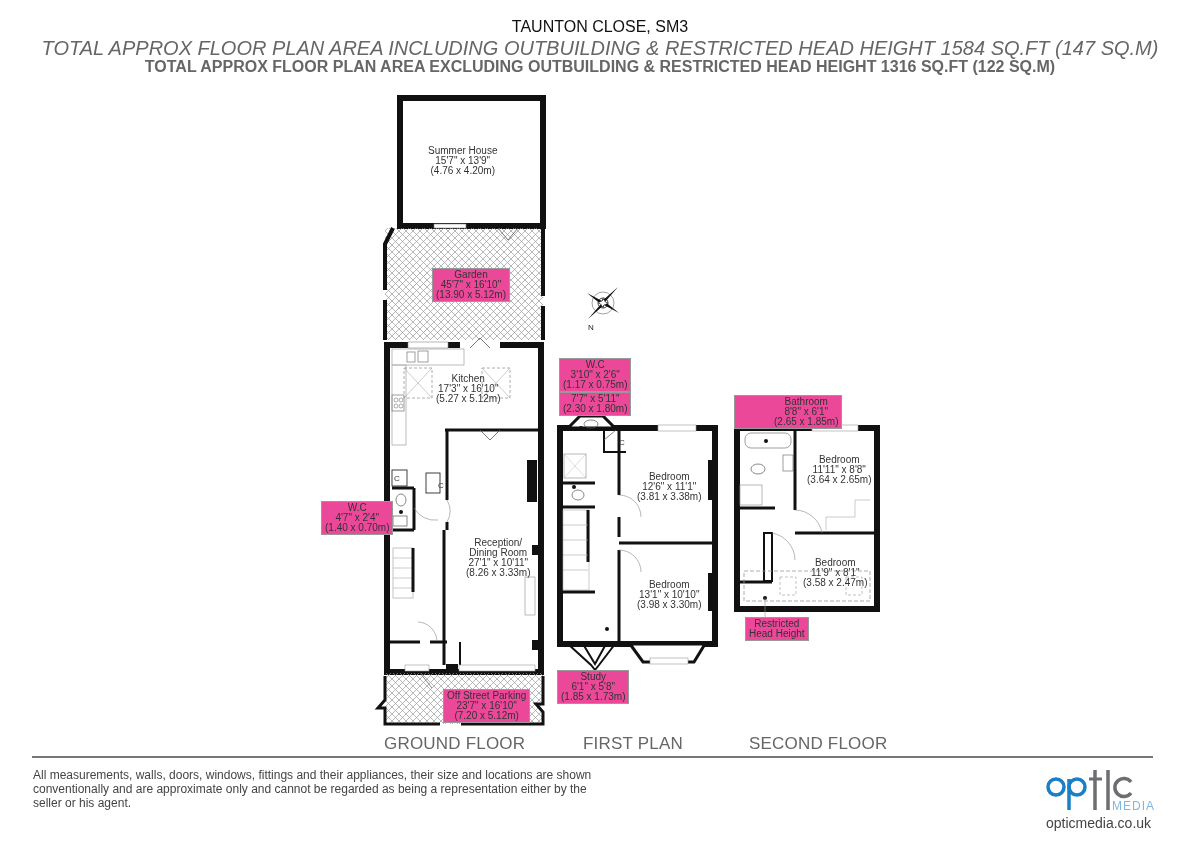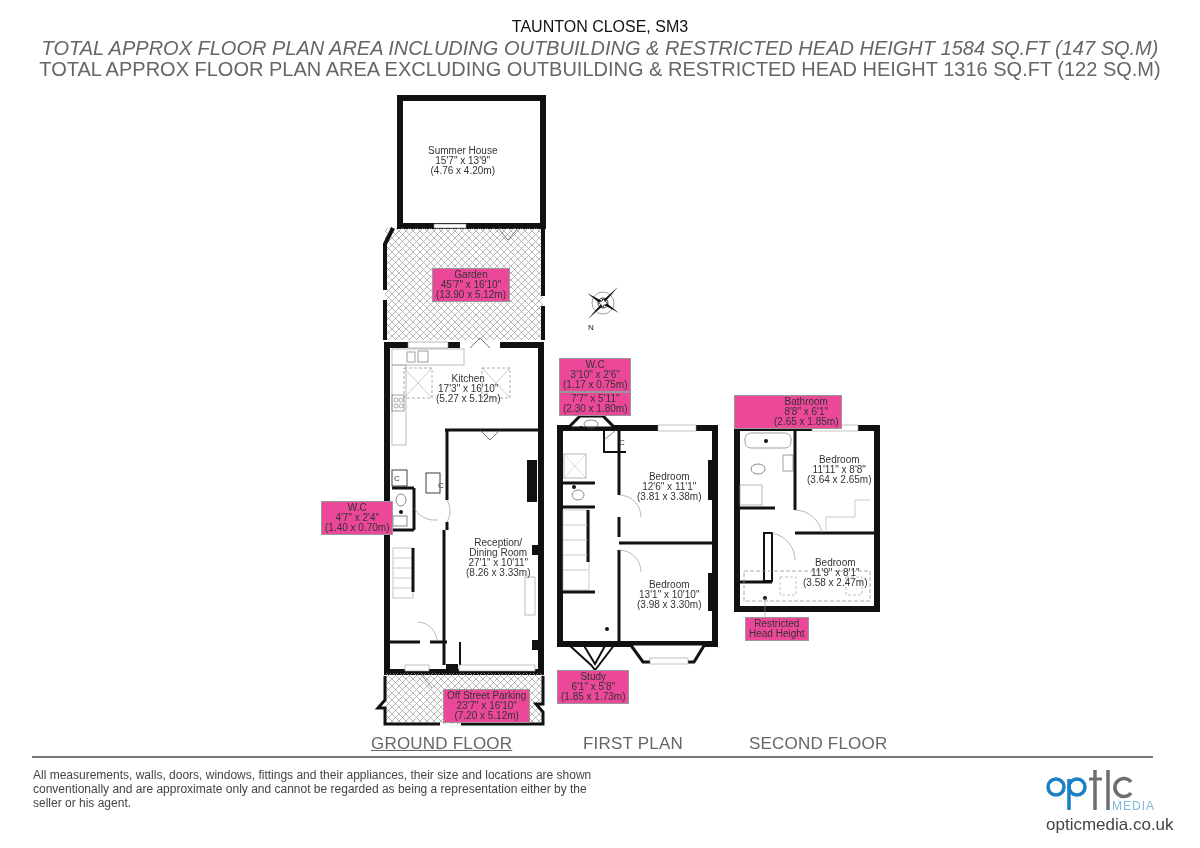--- a/index.html
+++ b/index.html
@@ -1,28 +1,28 @@
 <!DOCTYPE html>
 <html><head>
 <meta charset="utf-8">
 <style>
   html,body{margin:0;padding:0;background:#fff;}
   body{width:1200px;height:848px;position:relative;overflow:hidden;font-family:"Liberation Sans",sans-serif;color:#222;}
   .hdr{position:absolute;left:0;width:1200px;text-align:center;white-space:nowrap;}
   .hdr.title{top:18px;font-size:16px;color:#111;}
   .hdr.sub1{top:37px;font-size:20px;color:#666;font-style:italic;}
-  .hdr.sub2{top:58px;font-size:20px;color:#666;}
+  .hdr.sub2{top:58px;font-size:16px;color:#666;font-weight:bold;}
   svg.plan{position:absolute;left:0;top:0;}
   .lbl{position:absolute;font-size:10px;line-height:10px;text-align:center;color:#333;white-space:nowrap;}
   .lbl.box{background:#ec4899;border:1px solid #999;padding:1px 3px;}
   .floor-label{position:absolute;top:734px;font-size:17px;color:#666;letter-spacing:0.2px;}
   .rule{position:absolute;left:32px;width:1121px;top:756px;height:2px;background:#777;}
   .disclaimer{position:absolute;left:33px;top:768px;width:560px;font-size:12px;line-height:14px;color:#444;}
   .logo{position:absolute;left:1046px;top:768px;width:110px;height:50px;}
-  .logo-url{position:absolute;left:1046px;top:815px;font-size:17px;color:#444;}
+  .logo-url{position:absolute;left:1046px;top:815px;font-size:14px;color:#444;}
 </style>
 </head>
 <body>
 
 <div class="hdr title">TAUNTON CLOSE, SM3</div>
 <div class="hdr sub1">TOTAL APPROX FLOOR PLAN AREA INCLUDING OUTBUILDING &amp; RESTRICTED HEAD HEIGHT 1584 SQ.FT (147 SQ.M)</div>
 <div class="hdr sub2">TOTAL APPROX FLOOR PLAN AREA EXCLUDING OUTBUILDING &amp; RESTRICTED HEAD HEIGHT 1316 SQ.FT (122 SQ.M)</div>
 
 <svg class="plan" width="1200" height="848">
   <defs>
@@ -259,21 +259,21 @@
 <div class="lbl" style="left:803px;top:558px;">
   <div>Bedroom</div>
   <div>11'9" x 8'1"</div>
   <div>(3.58 x 2.47m)</div>
 </div>
 <div class="lbl box" style="left:745px;top:617px;">
   <div>Restricted</div>
   <div>Head Height</div>
 </div>
 
-<div class="floor-label" style="left:371px;text-decoration:underline;">GROUND FLOOR</div>
+<div class="floor-label" style="left:384px;">GROUND FLOOR</div>
 <div class="floor-label" style="left:583px;">FIRST PLAN</div>
 <div class="floor-label" style="left:749px;">SECOND FLOOR</div>
 
 <div class="rule"></div>
 <div class="disclaimer">All measurements, walls, doors, windows, fittings and their appliances, their size and locations are shown conventionally and are approximate only and cannot be regarded as being a representation either by the seller or his agent.</div>
 
 <svg class="logo" viewBox="0 0 110 50">
   <circle cx="10" cy="19" r="8" fill="none" stroke="#1a7fc4" stroke-width="3.5"></circle>
   <circle cx="31" cy="19" r="8" fill="none" stroke="#1a7fc4" stroke-width="3.5"></circle>
   <line x1="23" y1="11" x2="23" y2="42" stroke="#1a7fc4" stroke-width="3.5"></line>

